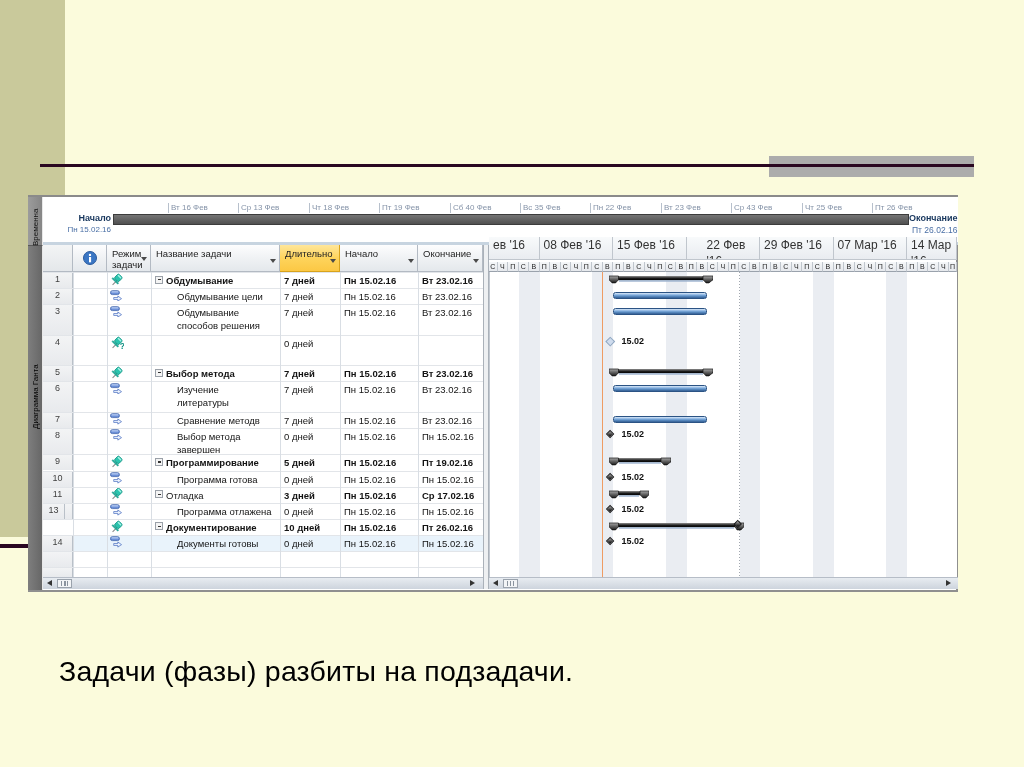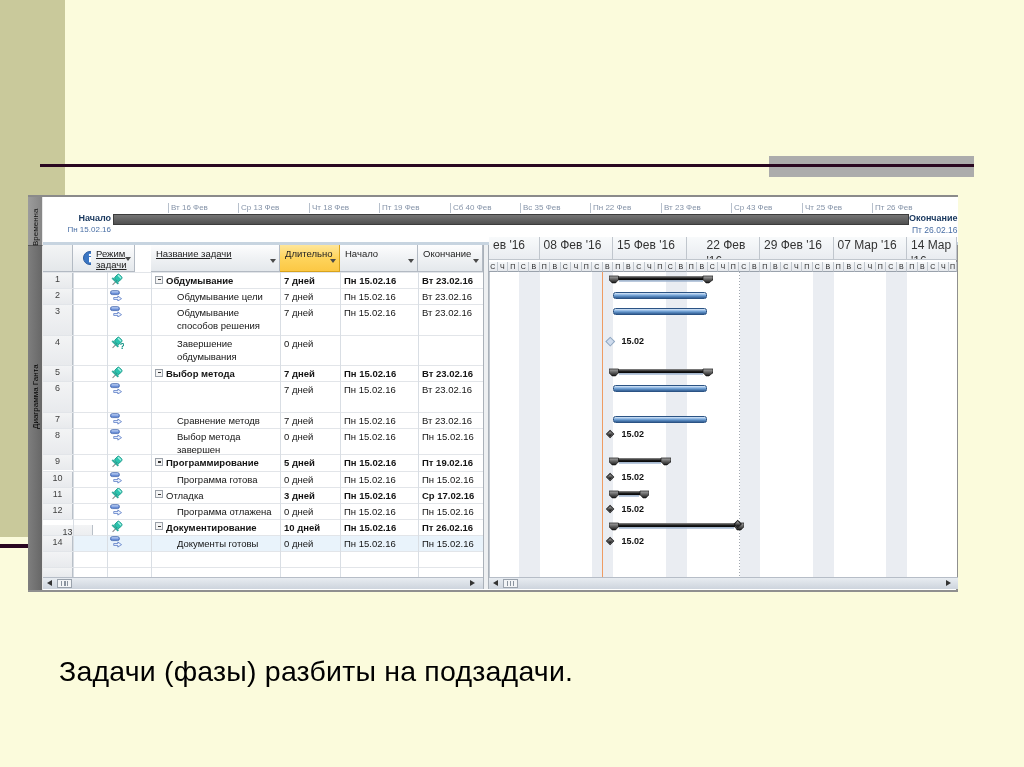--- a/index.html
+++ b/index.html
@@ -50,22 +50,22 @@
 <div class="a" style="left:881px;top:16px;width:49px;font-size:9px;font-weight:bold;color:#17365d;overflow:hidden">Окончание</div>
 <div class="a" style="left:884px;top:28px;width:46px;font-size:8.5px;color:#4a6fa5;overflow:hidden">Пт 26.02.16</div>
 <div class="hcell" style="left:15px;top:48px;width:30px;height:27px;padding:3px 0 0 5px;background:linear-gradient(180deg,#f3f4f5,#e4e7ea);"></div>
 <div class="hcell" style="left:45px;top:48px;width:34px;height:27px;padding:3px 0 0 5px;">
       <svg width="14" height="14" style="position:absolute;left:10px;top:6px">
         <circle cx="7" cy="7" r="6.5" fill="#3a76c4" stroke="#2a5a9c"></circle>
         <rect x="6" y="6" width="2.1" height="5.3" fill="#fff"></rect>
         <circle cx="7" cy="3.9" r="1.2" fill="#fff"></circle>
       </svg>
     </div>
-<div class="hcell" style="left:63px;top:48px;width:44px;height:27px;padding:3px 0 0 5px;text-decoration:underline;">Режим<br>задачи<span class="harr" style="bottom:auto;top:12px"></span></div>
-<div class="hcell" style="left:123px;top:48px;width:129px;height:27px;padding:3px 0 0 5px;text-decoration:underline;">Название задачи<span class="harr"></span></div>
+<div class="hcell" style="left:79px;top:48px;width:44px;height:27px;padding:3px 0 0 5px;">Режим<br>задачи<span class="harr" style="bottom:auto;top:12px"></span></div>
+<div class="hcell" style="left:123px;top:48px;width:129px;height:27px;padding:3px 0 0 5px;">Название задачи<span class="harr"></span></div>
 <div class="hcell" style="left:252px;top:48px;width:60px;height:27px;padding:3px 0 0 5px;background:linear-gradient(180deg,#ffe69a 0%,#fed45c 50%,#fcc844 100%);border-right:1px solid #d8a31c;border-bottom:1px solid #d8a31c;">Длительно<span class="harr"></span></div>
 <div class="hcell" style="left:312px;top:48px;width:78px;height:27px;padding:3px 0 0 5px;">Начало<span class="harr"></span></div>
 <div class="hcell" style="left:390px;top:48px;width:65px;height:27px;padding:3px 0 0 5px;">Окончание<span class="harr"></span></div>
 <div class="weekc" style="left:461.0px;width:50.5px;padding-left:4px">ев '16</div>
 <div class="weekc" style="left:511.5px;width:73.5px;padding-left:4px">08 Фев '16</div>
 <div class="weekc" style="left:585.0px;width:73.5px;padding-left:4px">15 Фев '16</div>
 <div class="weekc" style="left:658.5px;width:73.5px;padding-left:20px">22 Фев '16</div>
 <div class="weekc" style="left:732.0px;width:73.5px;padding-left:4px">29 Фев '16</div>
 <div class="weekc" style="left:805.5px;width:73.5px;padding-left:4px">07 Мар '16</div>
 <div class="weekc" style="left:879.0px;width:50.0px;padding-left:4px">14 Мар '16</div>
@@ -162,21 +162,20 @@
 <div class="cell numc" style="left:15px;top:137.7px;width:30px;height:30.5px;line-height:15.5px">4</div>
 <svg width="14.5" height="13.6" viewBox="0 0 17 16" style="position:absolute;left:81.5px;top:138.5px">
       <line x1="3" y1="14" x2="8" y2="9" stroke="#8a8a8a" stroke-width="1.2"></line>
       <g transform="rotate(45 9.5 6)">
         <rect x="6" y="2" width="7" height="7.2" rx="1.6" fill="#2cc4ae" stroke="#0e8f80" stroke-width="0.9"></rect>
         <rect x="6.8" y="2.8" width="5.4" height="1.7" rx="0.85" fill="#a5f2e6"></rect>
         <rect x="4.6" y="9.8" width="9.8" height="1.7" rx="0.85" fill="#1fae9b" stroke="#0e8f80" stroke-width="0.5"></rect>
       </g>
       <text x="11.5" y="15.5" font-size="10" fill="#0e8f80" font-weight="bold">?</text>
     </svg>
-    <div class="cell" style="left:123px;top:137.7px;width:129px;height:30.5px;padding:2px 0 0 26px">Завершение<br>обдумывания</div>
 <div class="cell" style="left:252px;top:137.7px;width:60px;height:30.5px;padding:2px 0 0 4px;">0 дней</div>
 <div class="cell" style="left:312px;top:137.7px;width:78px;height:30.5px;padding:2px 0 0 4px;"></div>
 <div class="cell" style="left:390px;top:137.7px;width:65px;height:30.5px;padding:2px 0 0 4px;"></div>
 <div class="cell numc" style="left:15px;top:168.2px;width:30px;height:16.1px;line-height:15.5px">5</div>
 <svg width="14.5" height="13.6" viewBox="0 0 17 16" style="position:absolute;left:81.5px;top:169.0px">
       <line x1="3" y1="14" x2="8" y2="9" stroke="#8a8a8a" stroke-width="1.2"></line>
       <g transform="rotate(45 9.5 6)">
         <rect x="6" y="2" width="7" height="7.2" rx="1.6" fill="#2cc4ae" stroke="#0e8f80" stroke-width="0.9"></rect>
         <rect x="6.8" y="2.8" width="5.4" height="1.7" rx="0.85" fill="#a5f2e6"></rect>
         <rect x="4.6" y="9.8" width="9.8" height="1.7" rx="0.85" fill="#1fae9b" stroke="#0e8f80" stroke-width="0.5"></rect>
@@ -187,20 +186,21 @@
       </span>Выбор метода</div>
 <div class="cell" style="left:252px;top:168.2px;width:60px;height:16.1px;padding:2px 0 0 4px;font-weight:bold;">7 дней</div>
 <div class="cell" style="left:312px;top:168.2px;width:78px;height:16.1px;padding:2px 0 0 4px;font-weight:bold;">Пн 15.02.16</div>
 <div class="cell" style="left:390px;top:168.2px;width:65px;height:16.1px;padding:2px 0 0 4px;font-weight:bold;">Вт 23.02.16</div>
 <div class="cell numc" style="left:15px;top:184.3px;width:30px;height:30.5px;line-height:15.5px">6</div>
 <svg width="14" height="11.5" viewBox="0 0 17 14" style="position:absolute;left:82px;top:185.79999999999998px">
       <rect x="0.5" y="0.8" width="11" height="4.8" rx="2.4" fill="#6a8fd8" stroke="#3b5fa8" stroke-width="0.9"></rect>
       <rect x="1.7" y="1.6" width="8.6" height="1.5" rx="0.75" fill="#b9cdf2"></rect>
       <path d="M4.5 9.2 L9.5 9.2 L9.5 7.3 L14 10.5 L9.5 13.5 L9.5 11.5 L4.5 11.5 Z" fill="#eef4fd" stroke="#4a6fc0" stroke-width="0.9"></path>
     </svg>
+    <div class="cell" style="left:123px;top:184.3px;width:129px;height:30.5px;padding:2px 0 0 26px">Изучение<br>литературы</div>
 <div class="cell" style="left:252px;top:184.3px;width:60px;height:30.5px;padding:2px 0 0 4px;">7 дней</div>
 <div class="cell" style="left:312px;top:184.3px;width:78px;height:30.5px;padding:2px 0 0 4px;">Пн 15.02.16</div>
 <div class="cell" style="left:390px;top:184.3px;width:65px;height:30.5px;padding:2px 0 0 4px;">Вт 23.02.16</div>
 <div class="cell numc" style="left:15px;top:214.8px;width:30px;height:16.1px;line-height:15.5px">7</div>
 <svg width="14" height="11.5" viewBox="0 0 17 14" style="position:absolute;left:82px;top:216.29999999999998px">
       <rect x="0.5" y="0.8" width="11" height="4.8" rx="2.4" fill="#6a8fd8" stroke="#3b5fa8" stroke-width="0.9"></rect>
       <rect x="1.7" y="1.6" width="8.6" height="1.5" rx="0.75" fill="#b9cdf2"></rect>
       <path d="M4.5 9.2 L9.5 9.2 L9.5 7.3 L14 10.5 L9.5 13.5 L9.5 11.5 L4.5 11.5 Z" fill="#eef4fd" stroke="#4a6fc0" stroke-width="0.9"></path>
     </svg>
     <div class="cell" style="left:123px;top:214.8px;width:129px;height:16.1px;padding:2px 0 0 26px">Сравнение методв</div>
@@ -260,21 +260,21 @@
 <div class="cell numc" style="left:15px;top:305.7px;width:30px;height:16.1px;line-height:15.5px">12</div>
 <svg width="14" height="11.5" viewBox="0 0 17 14" style="position:absolute;left:82px;top:307.20000000000005px">
       <rect x="0.5" y="0.8" width="11" height="4.8" rx="2.4" fill="#6a8fd8" stroke="#3b5fa8" stroke-width="0.9"></rect>
       <rect x="1.7" y="1.6" width="8.6" height="1.5" rx="0.75" fill="#b9cdf2"></rect>
       <path d="M4.5 9.2 L9.5 9.2 L9.5 7.3 L14 10.5 L9.5 13.5 L9.5 11.5 L4.5 11.5 Z" fill="#eef4fd" stroke="#4a6fc0" stroke-width="0.9"></path>
     </svg>
     <div class="cell" style="left:123px;top:305.7px;width:129px;height:16.1px;padding:2px 0 0 26px">Программа отлажена</div>
 <div class="cell" style="left:252px;top:305.7px;width:60px;height:16.1px;padding:2px 0 0 4px;">0 дней</div>
 <div class="cell" style="left:312px;top:305.7px;width:78px;height:16.1px;padding:2px 0 0 4px;">Пн 15.02.16</div>
 <div class="cell" style="left:390px;top:305.7px;width:65px;height:16.1px;padding:2px 0 0 4px;">Пн 15.02.16</div>
-<div class="cell numc" style="left:15px;top:328px;width:50px;height:16.1px;line-height:15.5px">13</div>
+<div class="cell numc" style="left:15px;top:306px;width:22px;height:16.1px;line-height:15.5px">13</div>
 <svg width="14.5" height="13.6" viewBox="0 0 17 16" style="position:absolute;left:81.5px;top:322.6000000000001px">
       <line x1="3" y1="14" x2="8" y2="9" stroke="#8a8a8a" stroke-width="1.2"></line>
       <g transform="rotate(45 9.5 6)">
         <rect x="6" y="2" width="7" height="7.2" rx="1.6" fill="#2cc4ae" stroke="#0e8f80" stroke-width="0.9"></rect>
         <rect x="6.8" y="2.8" width="5.4" height="1.7" rx="0.85" fill="#a5f2e6"></rect>
         <rect x="4.6" y="9.8" width="9.8" height="1.7" rx="0.85" fill="#1fae9b" stroke="#0e8f80" stroke-width="0.5"></rect>
       </g>
     </svg>
     <div class="cell" style="left:123px;top:321.8px;width:129px;height:16.1px;padding:2px 0 0 15px;font-weight:bold"><span style="position:absolute;left:4px;top:3.5px;width:8px;height:8px;border:1px solid #9aa0a8;background:#f4f4f4">
         <span style="position:absolute;left:1.5px;top:2.5px;width:3px;height:1.2px;background:#333"></span>

